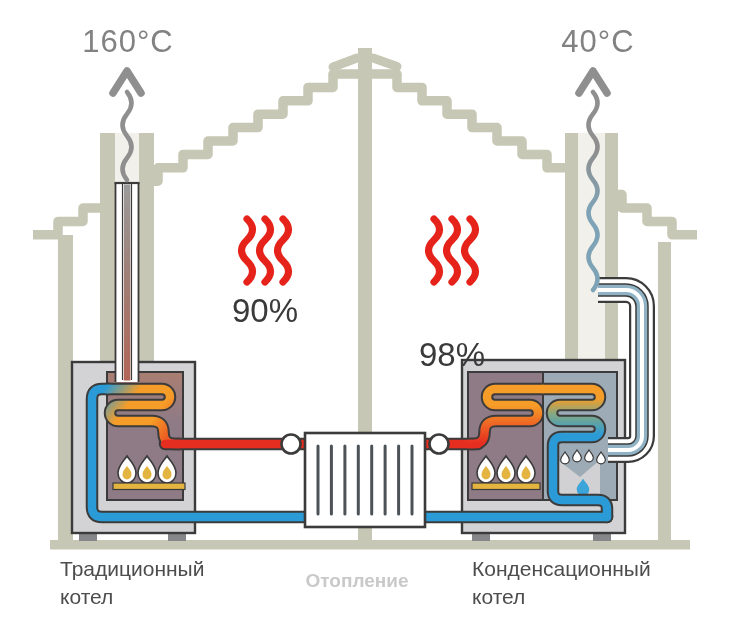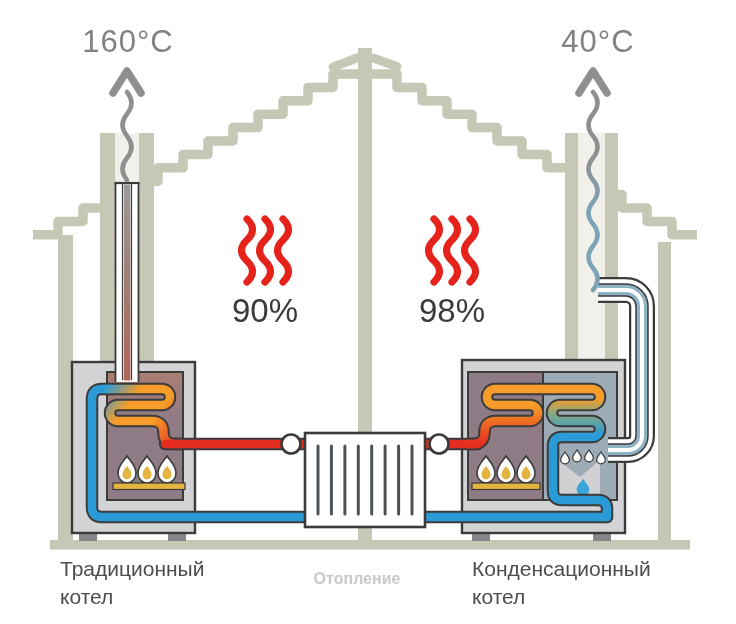--- a/index.html
+++ b/index.html
@@ -13,21 +13,21 @@
   html,body{margin:0;padding:0;background:#fff;}
   .stage{position:relative;width:736px;height:624px;background:#fff;overflow:hidden;
          font-family:"Liberation Sans", sans-serif;}
   .stage svg{position:absolute;left:0;top:0;}
   .ovl{position:absolute;white-space:nowrap;}
   .t-temp{top:24px;transform:translateX(-50%);font-size:31px;font-weight:500;
           color:var(--temp_text);letter-spacing:1px;}
   .t-pct{top:292px;transform:translateX(-50%);font-size:33px;color:var(--pct_text);}
   .cap{top:555px;font-size:21px;font-weight:normal;color:var(--caption_dark);
        line-height:1.35;white-space:normal;}
-  .cap-center{top:570px;transform:translateX(-50%);font-size:16px;font-weight:bold;
+  .cap-center{top:570px;transform:translateX(-50%);font-size:19px;font-weight:bold;
        color:var(--caption_light);}
   
   .beF{fill:var(--structure_beige)} .beS{stroke:var(--structure_beige)}
   .inF{fill:var(--chimney_interior)} .dkS{stroke:var(--outline_dark)}
   .bodyF{fill:var(--boiler_body_gray)} .mauF{fill:var(--combustion_mauve)}
   .steF{fill:var(--condensing_steel)} .goldF{fill:var(--burner_gold)}
   .trayF{fill:var(--tray_gray)} .redS{stroke:var(--heat_red)}
   .smokeS{stroke:var(--smoke_gray)} .coldS{stroke:var(--cold_pipe_blue)}
   .hotS{stroke:var(--hot_pipe_red)} .outlineS{stroke:var(--outline_dark)}
 </style>
@@ -222,17 +222,17 @@
   </g>
   <g fill="none">
     <path stroke="url(#gradSmokeR)" stroke-width="4.5" stroke-linecap="round" d="M593,92 q9,11 0,22 q-9,11 0,22 q9,11 0,22 q-9,11 0,22 q9,11 0,22 q-9,11 0,22 q9,11 0,22 q-9,11 0,22 q9,11 0,22"></path>
     <path class="smokeS" stroke-width="7.5" stroke-linecap="round" stroke-linejoin="round" d="M579,93 L593,71 L607,93"></path>
   </g>
 </svg>
 
 <div class="ovl t-temp" style="left:128px;">160°C</div>
 <div class="ovl t-temp" style="left:598px;">40°C</div>
 <div class="ovl t-pct" style="left:265px;">90%</div>
-<div class="ovl t-pct" style="left:452px;">98%</div>
+<div class="ovl t-pct" style="left:452px;margin-top:44px;">98%</div>
 <div class="ovl cap" style="left:60px;width:175px;">Традиционный котел</div>
 <div class="ovl cap-center" style="left:357px;">Отопление</div>
 <div class="ovl cap" style="left:472px;width:205px;">Конденсационный котел</div>
 </div>
 
 </body></html>

